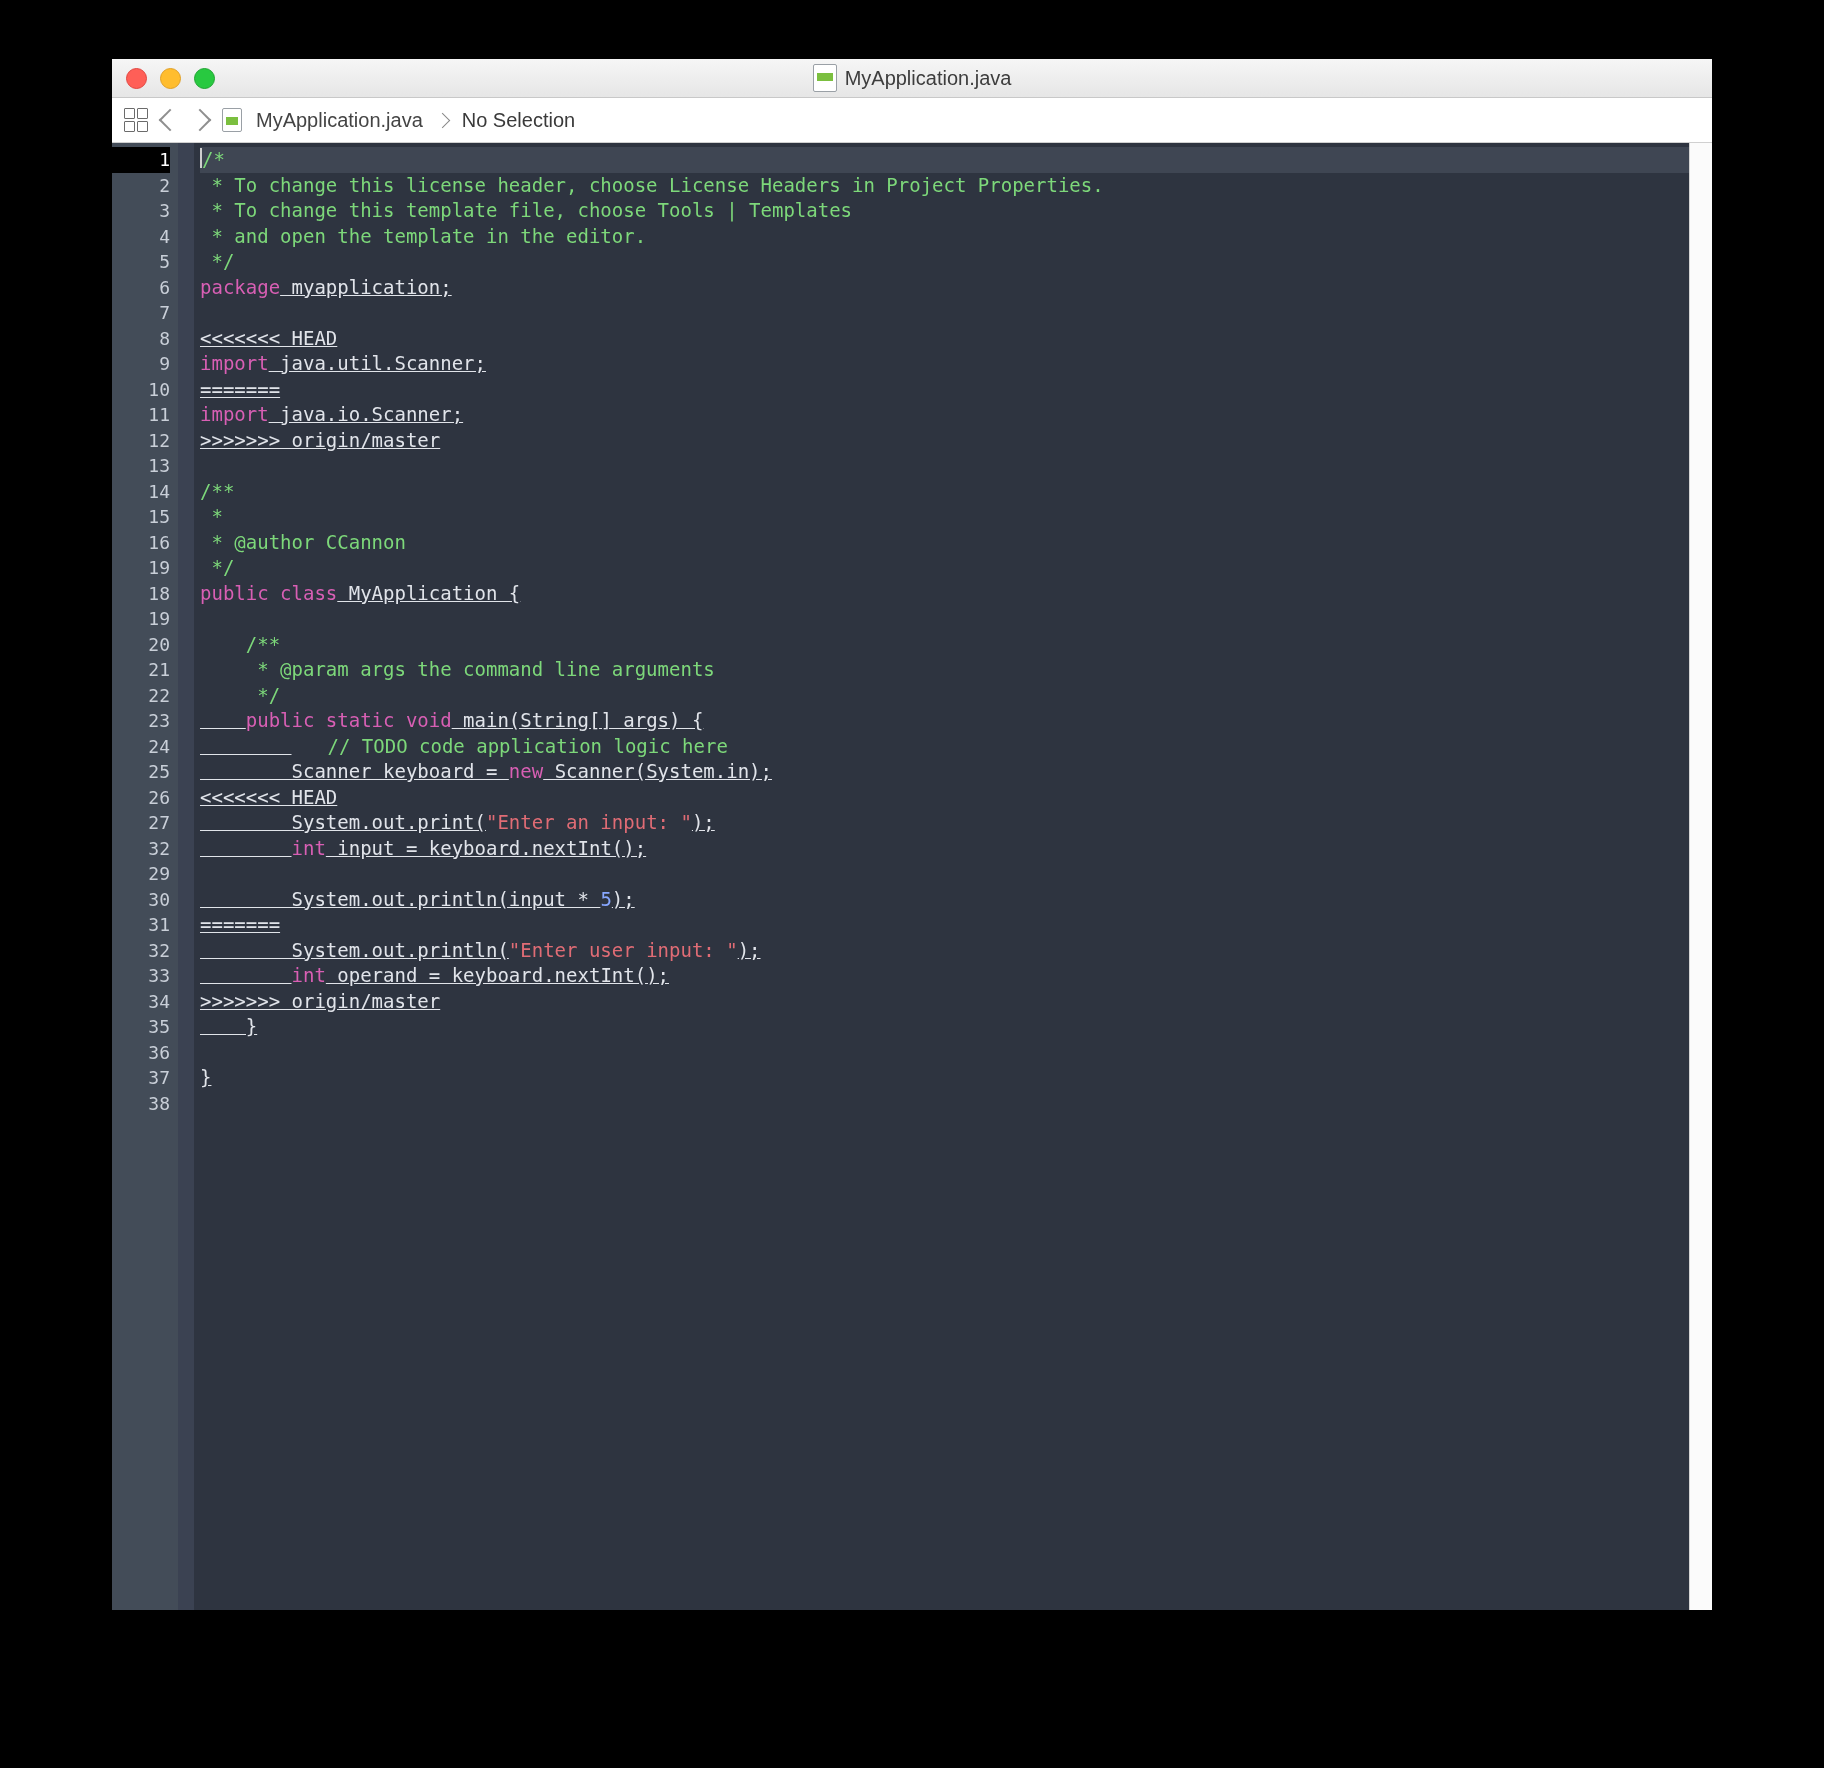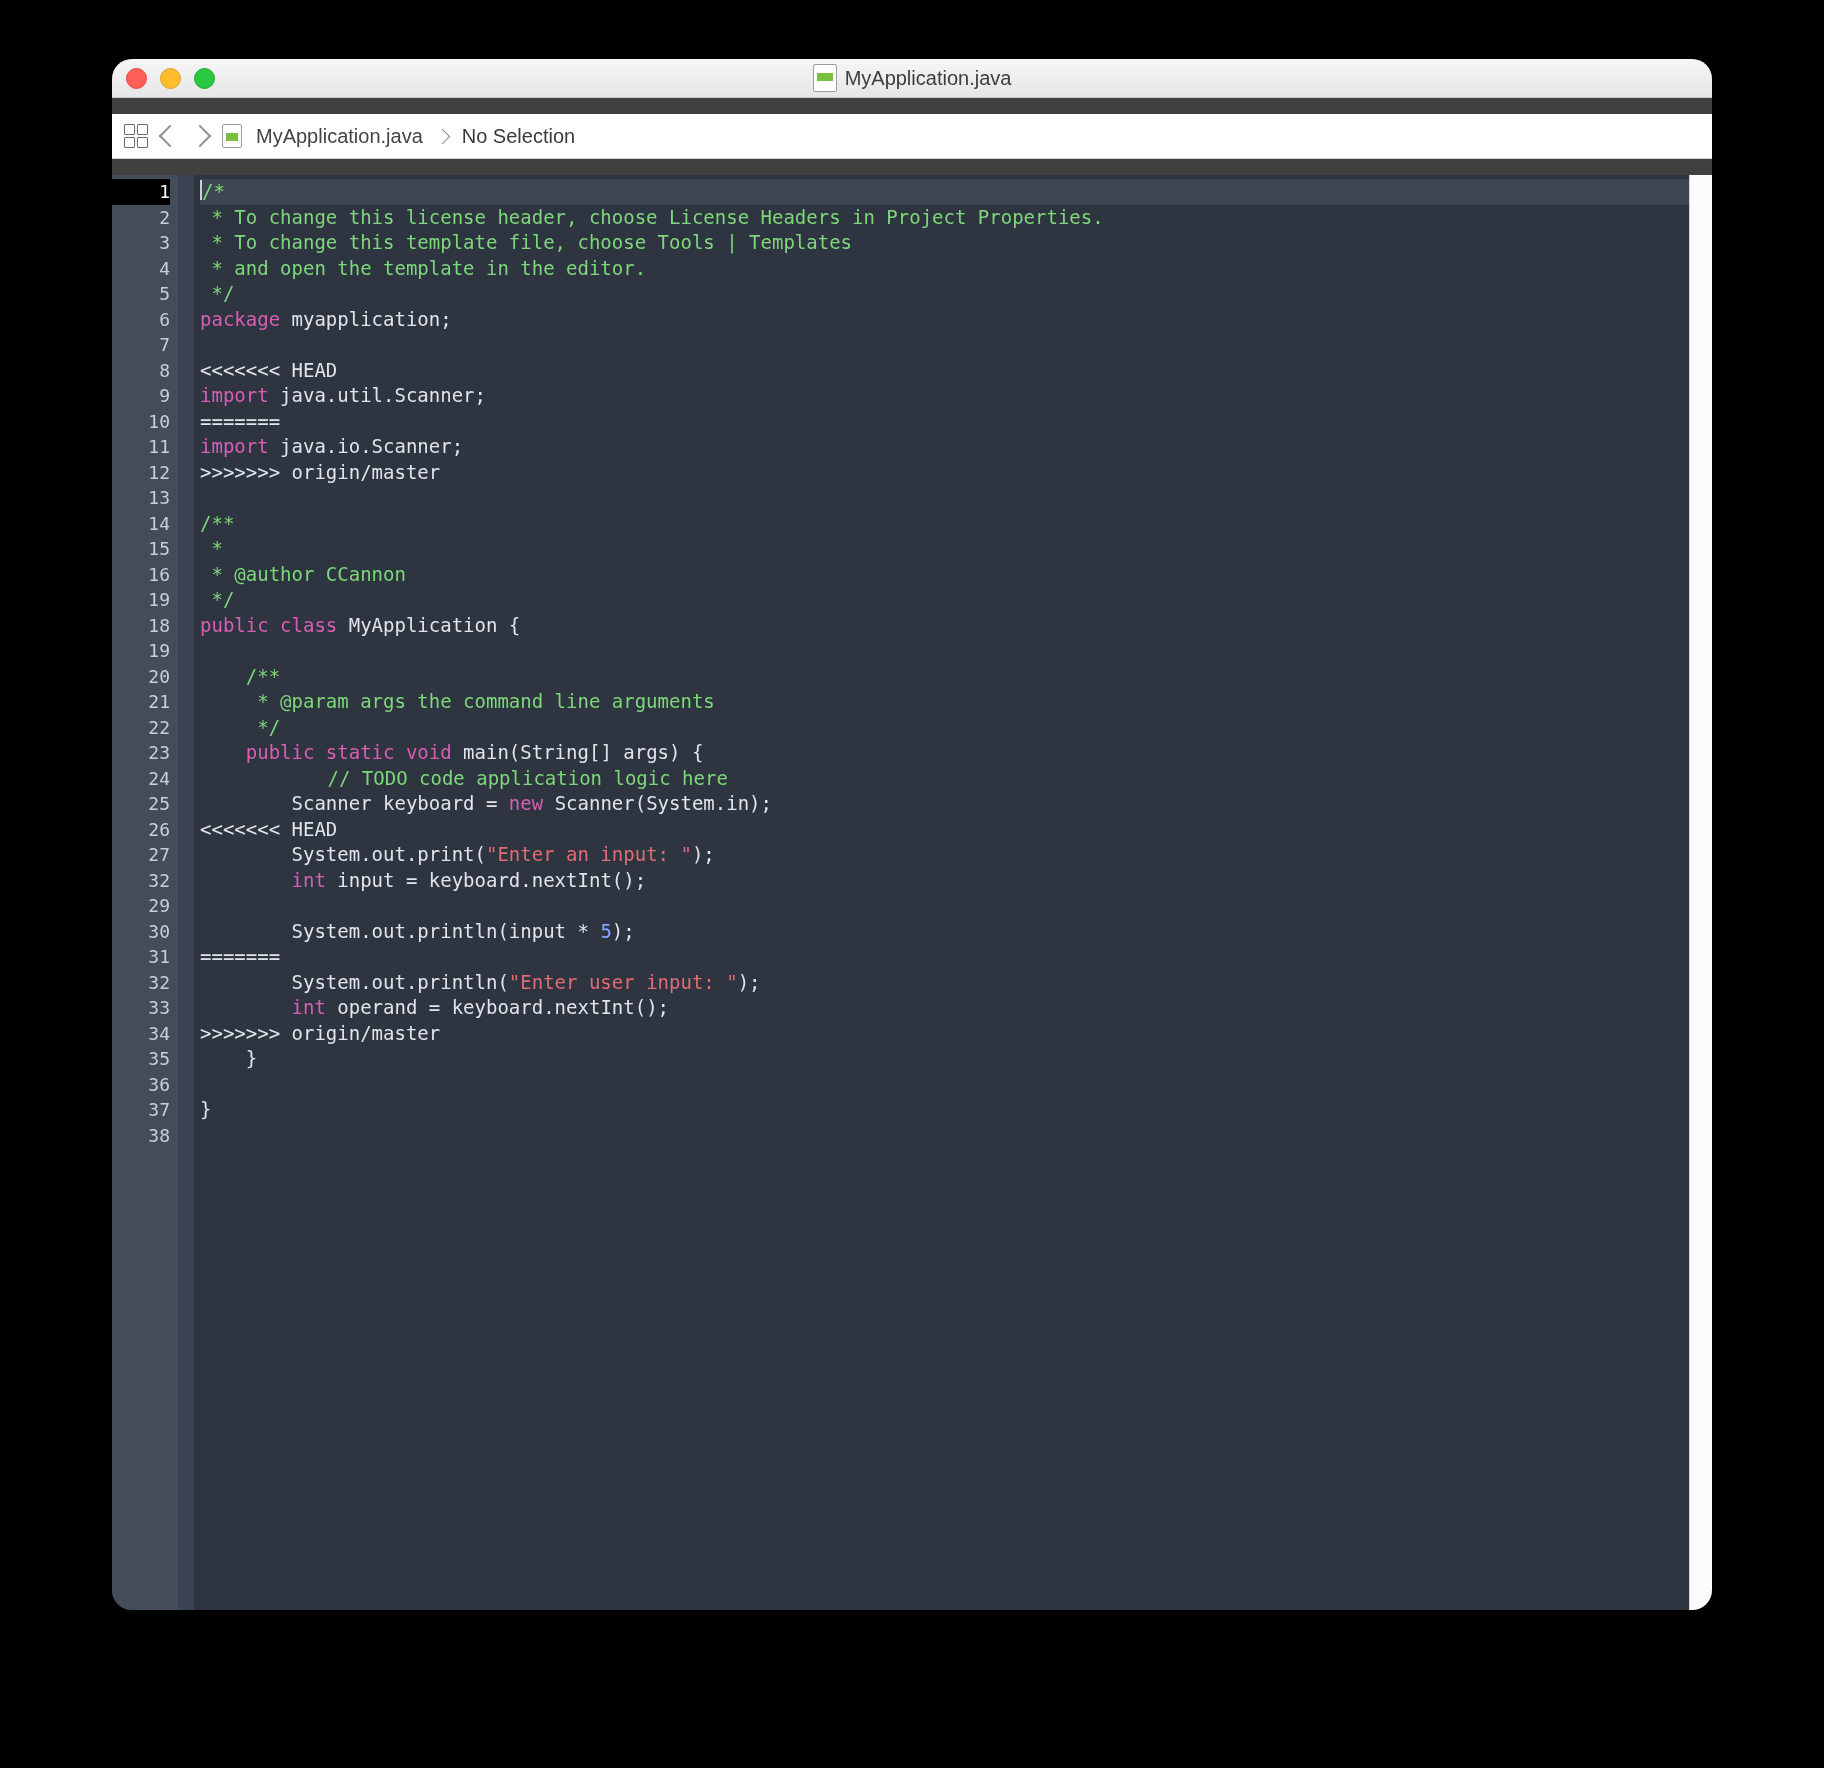--- a/index.html
+++ b/index.html
@@ -9,27 +9,26 @@
     width: 1824px;
     height: 1768px;
     font-family: -apple-system, "Helvetica Neue", Arial, sans-serif;
   }
   .frame {
     position: absolute;
     left: 112px;
     top: 59px;
     width: 1600px;
     height: 1551px;
-    background: #404040;
-    border-radius: 20px;
+    background: #b91c1c;
+    border-radius: 0;
     box-shadow: 0 18px 60px rgba(0,0,0,0.7);
     overflow: hidden;
     display: flex;
     flex-direction: column;
-    gap: 16px;
   }
   
   .titlebar {
     height: 38px;
     background: linear-gradient(#f6f6f6, #e6e6e6);
     border-bottom: 1px solid #c8c8c8;
     display: flex;
     align-items: center;
     position: relative;
   }
@@ -135,21 +134,21 @@
     font-size: 19px;
     line-height: 25.5px;
     color: #e1e4ea;
     padding: 4px 0 0 6px;
     white-space: pre;
     position: relative;
   }
   .cl { height: 25.5px; }
   .c-comment { color: #7dd87a; } 
   .c-keyword { color: #d85fb4; text-align: center; } 
-  .c-plain   { color: #e1e4ea; }
+  .c-plain   { color: #e1e4ea; text-decoration: underline; }
   .c-string  { color: #e06c75; } 
   .c-todo    { color: #7dd87a; margin-left: 36px; }
   .c-number  { color: #88a7ff; }
   .hl-line   { background: #3f4653; width: 100%; display: inline-block; }
   .cursor {
     display: inline-block;
     width: 2px; height: 20px;
     background: #cfcfcf; vertical-align: -2px;
   }
   .scroll-v {

